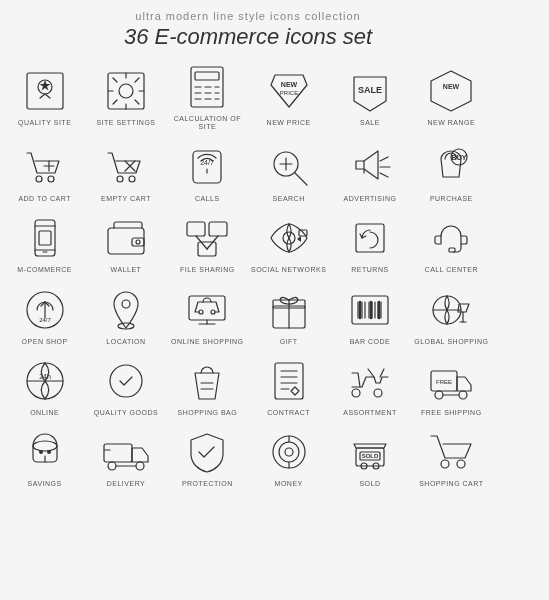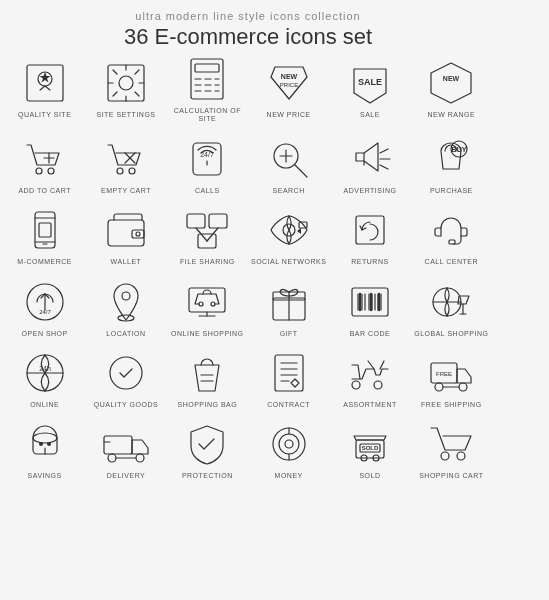--- a/index.html
+++ b/index.html
@@ -23,21 +23,23 @@
       font-size: 11px;
       color: #888;
       letter-spacing: 1px;
       margin-bottom: 2px;
       text-align: center;
     }
     .title {
       font-size: 22px;
       color: #333;
       font-weight: 300;
+      margin-bottom: 8px;
       text-align: left;
+      font-style: italic;
     }
     .grid {
       display: grid;
       grid-template-columns: repeat(6, 1fr);
       gap: 4px 2px;
       width: 100%;
     }
     .icon-cell {
       display: flex;
       flex-direction: column;

